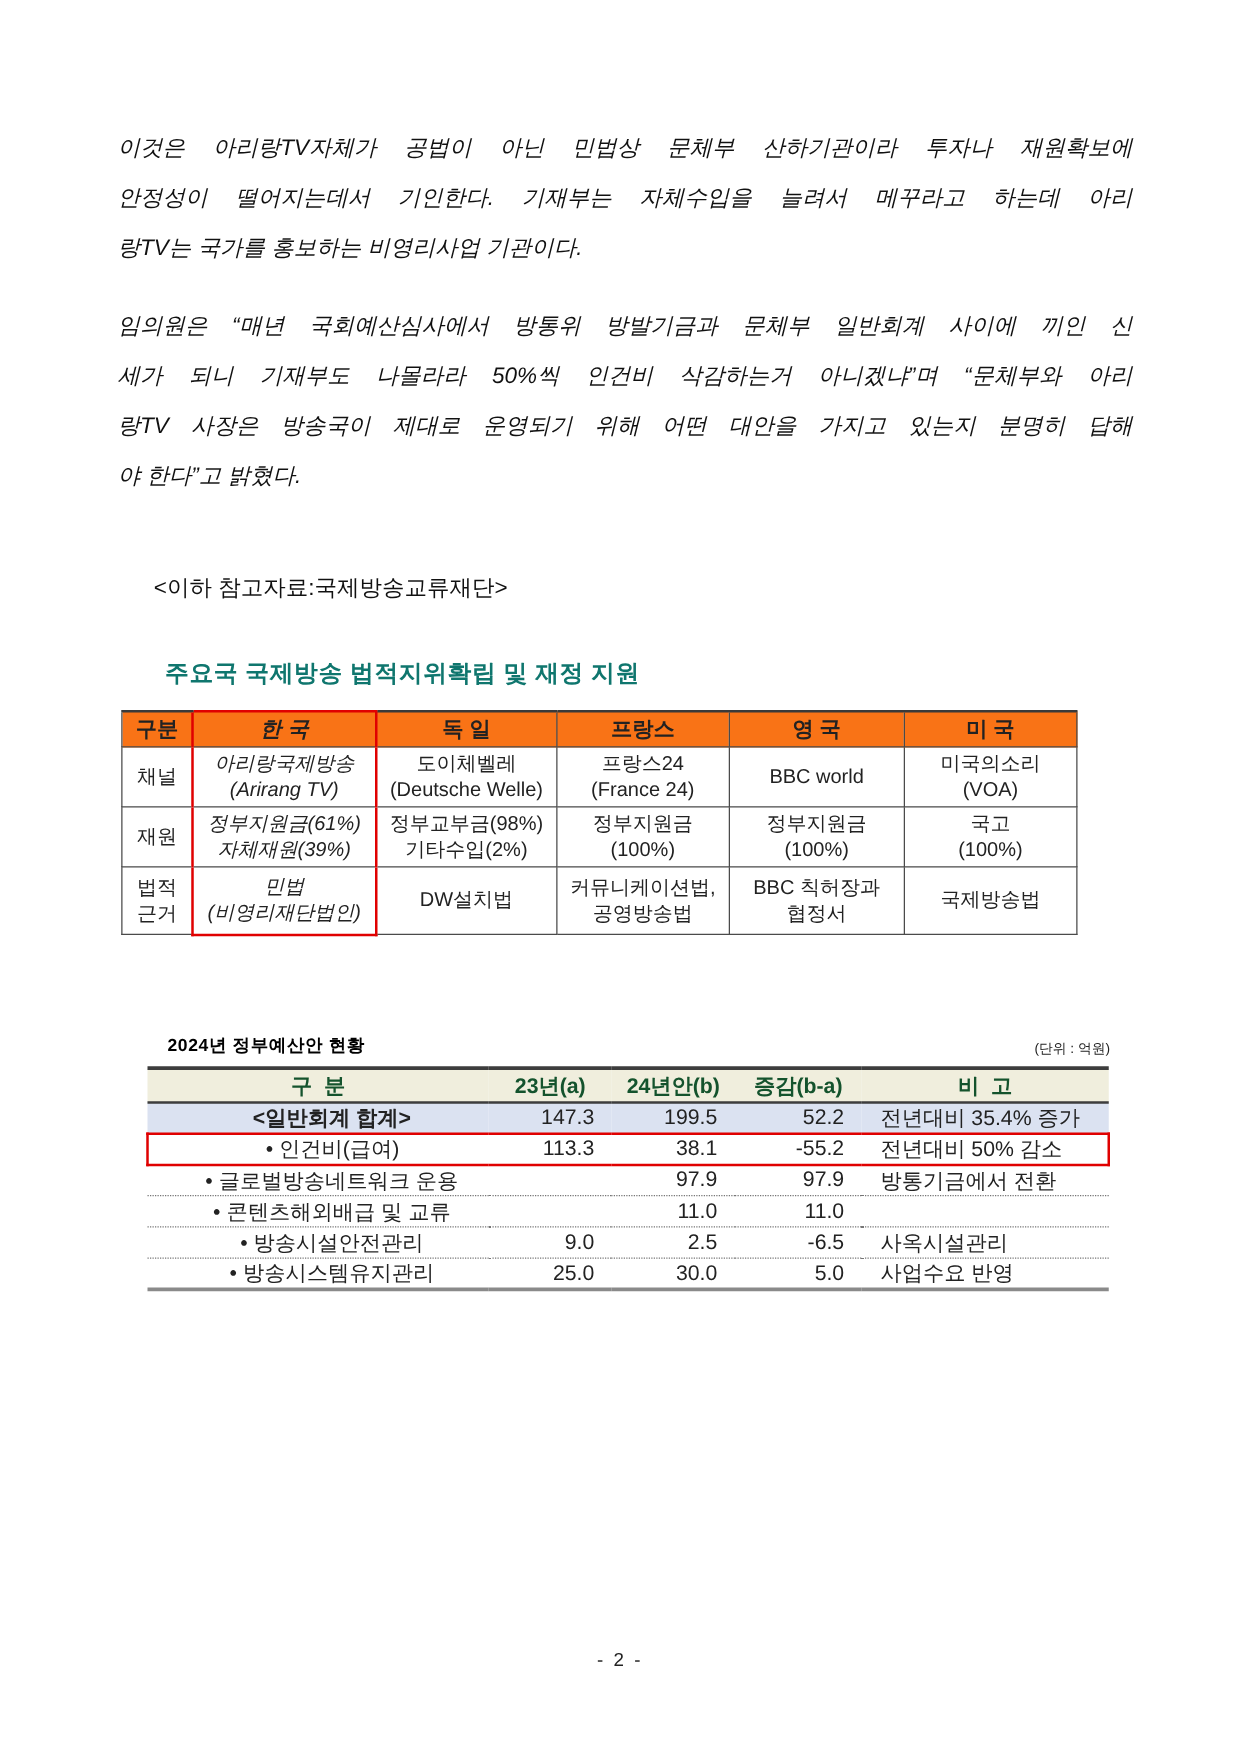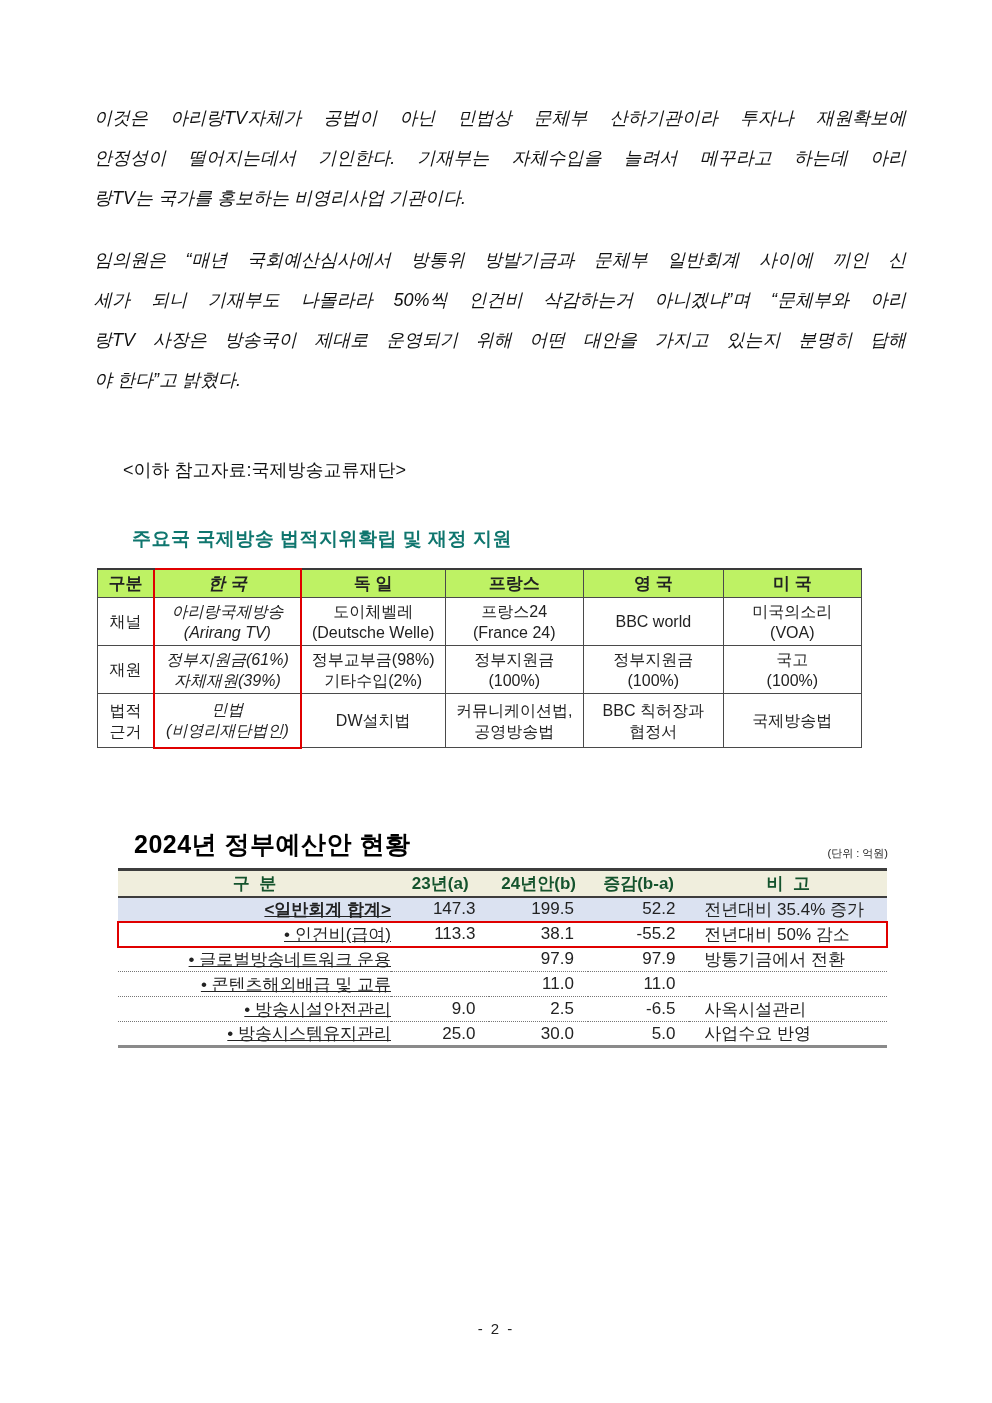--- a/index.html
+++ b/index.html
@@ -29,42 +29,42 @@
 
   
   .t1-title{position:absolute;left:120px;top:526px;font-size:19px;font-weight:bold;color:#0f766e;letter-spacing:.5px;margin-left:12px;}
   .t1-wrap{position:absolute;left:97px;top:568px;width:765px;}
   table{border-collapse:collapse;table-layout:fixed;width:100%;}
   .t1 th,.t1 td{
     border:1px solid var(--t1-line);
     text-align:center;vertical-align:middle;
     white-space:pre-line;padding:2px;color:#222;
   }
-  .t1 thead th{background:#bef264;font-weight:bold;font-size:17px;height:25px;border-top:2px solid #3a3a3a;}
+  .t1 thead th{background:#f97316;font-weight:bold;font-size:17px;height:25px;border-top:2px solid #3a3a3a;}
   .t1 td{font-size:16px;line-height:21px;}
   .t1 tr.r1 td{height:48px;}
   .t1 tr.r2 td{height:48px;}
   .t1 tr.r3 td{height:54px;}
   
   .t1 .hl{border-left:2px solid var(--red);border-right:2px solid var(--red);font-style:italic;}
   .t1 thead .hl{border-top:2px solid var(--red);}
   .t1 tbody tr.r3 .hl{border-bottom:2px solid var(--red);}
 
   
   .t2-block{position:absolute;left:117px;top:828px;width:771px;}
   .t2-caption{display:flex;justify-content:space-between;align-items:flex-end;margin-bottom:7px;}
-  .t2-title{font-size:25px;font-weight:bold;color:#000;margin-left:17px;letter-spacing:.5px;}
+  .t2-title{font-size:14px;font-weight:bold;color:#000;margin-left:17px;letter-spacing:.5px;}
   .t2-unit{font-size:11px;color:#222;}
   .t2{border-top:3px solid var(--t2-dark);border-bottom:3px solid var(--t2-bottom);}
   .t2 th{
     background:#f0eedd;font-weight:bold;font-size:17px;height:27px;
     border-bottom:2px solid var(--t2-dark);text-align:center;white-space:pre;color:#14532d;
   }
   .t2 td{font-size:17px;height:25px;vertical-align:middle;color:#222;white-space:pre;}
-  .t2 td.lbl{text-align:right;padding-left:22px;text-decoration:underline;}
+  .t2 td.lbl{text-align:center;padding-left:22px;}
   .t2 td.num{text-align:right;padding-right:14px;}
   .t2 td.note{text-align:left;padding-left:15px;}
   .t2 tr.row-total td{background:#dbe2f1;}
   .t2 tr.row-total td.lbl{font-weight:bold;}
   .t2 tr.dotted td{border-top:1px dotted #767676;}
   .t2 tr.row-hl td{border-top:2px solid var(--red);border-bottom:2px solid var(--red);}
   .t2 tr.row-hl td:first-child{border-left:2px solid var(--red);}
   .t2 tr.row-hl td:last-child{border-right:2px solid var(--red);}
 
   .page-number{position:absolute;left:0;top:1320px;width:100%;text-align:center;font-size:15px;color:#222;letter-spacing:2px;}

